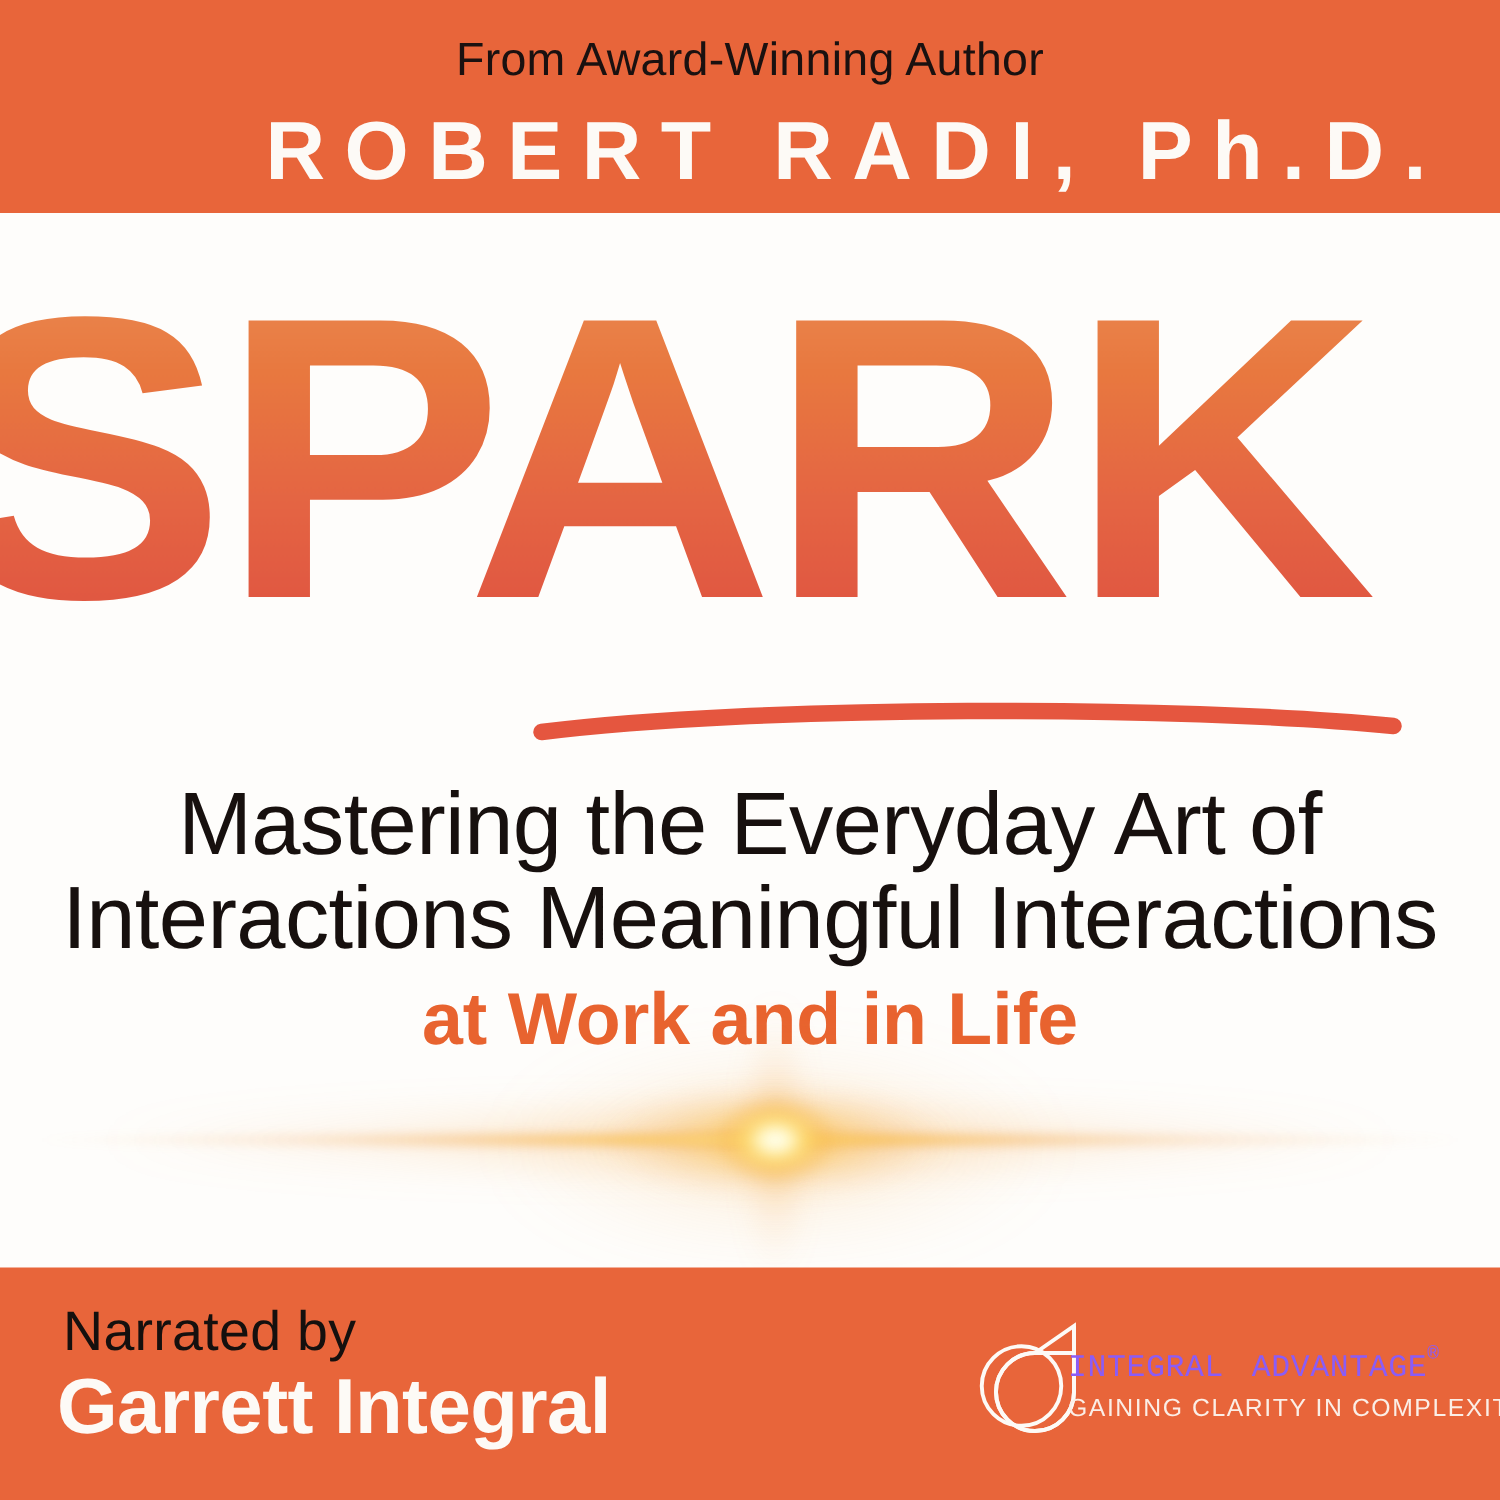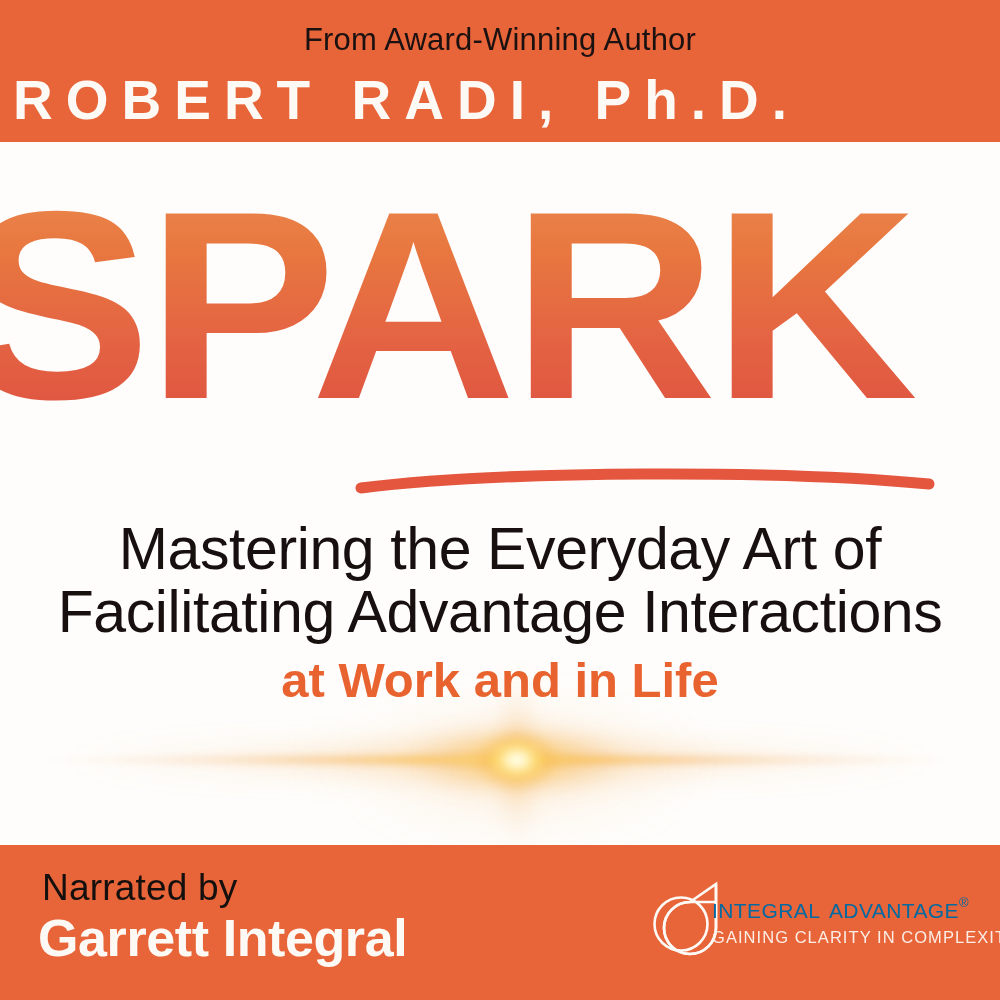--- a/index.html
+++ b/index.html
@@ -39,21 +39,21 @@
     color: #1a1110;
     font-weight: 400;
     letter-spacing: 0.2px;
     font-family: "Liberation Sans", sans-serif;
   }
   .author-name {
     position: absolute;
     left: 0;
     top: 69px;
     width: 964px;
-    text-align: left;
+    text-align: right;
     font-size: 55px;
     line-height: 62px;
     color: #fdfaf6;
     font-weight: 700;
     letter-spacing: 13px;
     text-indent: 13px;
     font-family: "Liberation Sans", sans-serif;
   }
 
   
@@ -259,27 +259,27 @@
   }
   .logo-text {
     position: absolute;
     left: 66px;
     top: 14px;
     width: 276px;
   }
   .logo-name {
     font-size: 30px;
     line-height: 34px;
-    color: #0369a1;
+    color: #8b5cf6;
     font-weight: 400;
     letter-spacing: 0.4px;
     font-variant: small-caps;
     text-transform: lowercase;
     white-space: nowrap;
-    font-family: Liberation Sans, sans-serif;
+    font-family: Liberation Mono, monospace;
   }
   .logo-name .reg {
     font-size: 13px;
     vertical-align: super;
     letter-spacing: 0;
   }
   .logo-tagline {
     margin-top: 2px;
     font-size: 16.5px;
     line-height: 20px;
@@ -304,21 +304,21 @@
   <div class="title-wrap">
     <span class="title">SPARK IT!</span>
   </div>
 
   <svg class="divider" viewBox="0 0 580 36">
     <path d="M6,26 C150,8 430,8 574,22" stroke="#e5563f" stroke-width="11" fill="none" stroke-linecap="round"></path>
   </svg>
 
   <div class="subtitle">
     <div class="sub-line">Mastering the Everyday Art of</div>
-    <div class="sub-line">Facilitating Advantage Interactions</div>
+    <div class="sub-line">Interactions Meaningful Interactions</div>
     <div class="sub-accent">at Work and in Life</div>
   </div>
 
   <div class="spark">
     <div class="spark-halo"></div>
     <div class="spark-ray-h2"></div>
     <div class="spark-ray-v"></div>
     <div class="spark-diamond"></div>
     <div class="spark-ray-h"></div>
     <div class="spark-core"></div>

